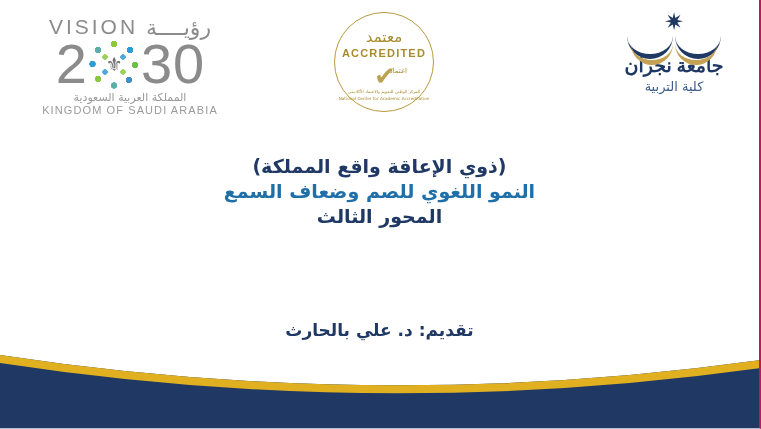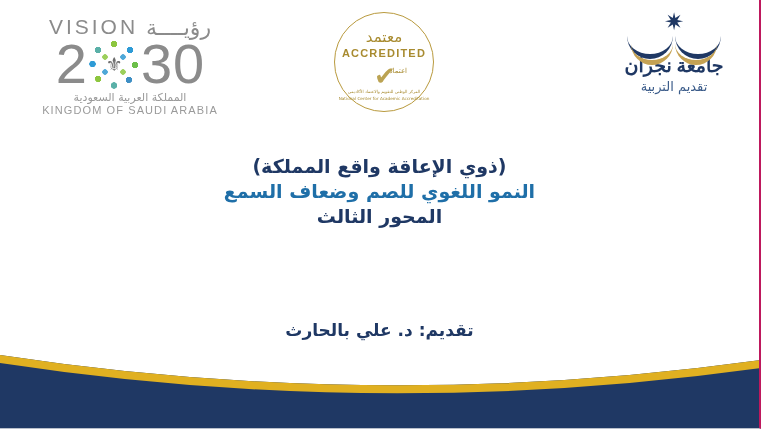--- a/index.html
+++ b/index.html
@@ -339,21 +339,21 @@
       <div class="nu-mark">
         <span class="nu-star">✷</span>
         <span class="nu-book">
           <span class="leaf l"></span>
           <span class="leaf r"></span>
           <span class="leaf l2"></span>
           <span class="leaf r2"></span>
         </span>
       </div>
       <div class="nu-ar">جامعة نجران</div>
-      <div class="nu-college">تقديم التربية</div>
+      <div class="nu-college">كلية التربية</div>
     </div>
 
   </div>
 
   <div class="title-block">
     <div class="t-line l2">(ذوي الإعاقة واقع المملكة)</div>
     <div class="t-line l4">النمو اللغوي للصم وضعاف السمع</div>
     <div class="t-line l3">المحور الثالث</div>
   </div>
 

